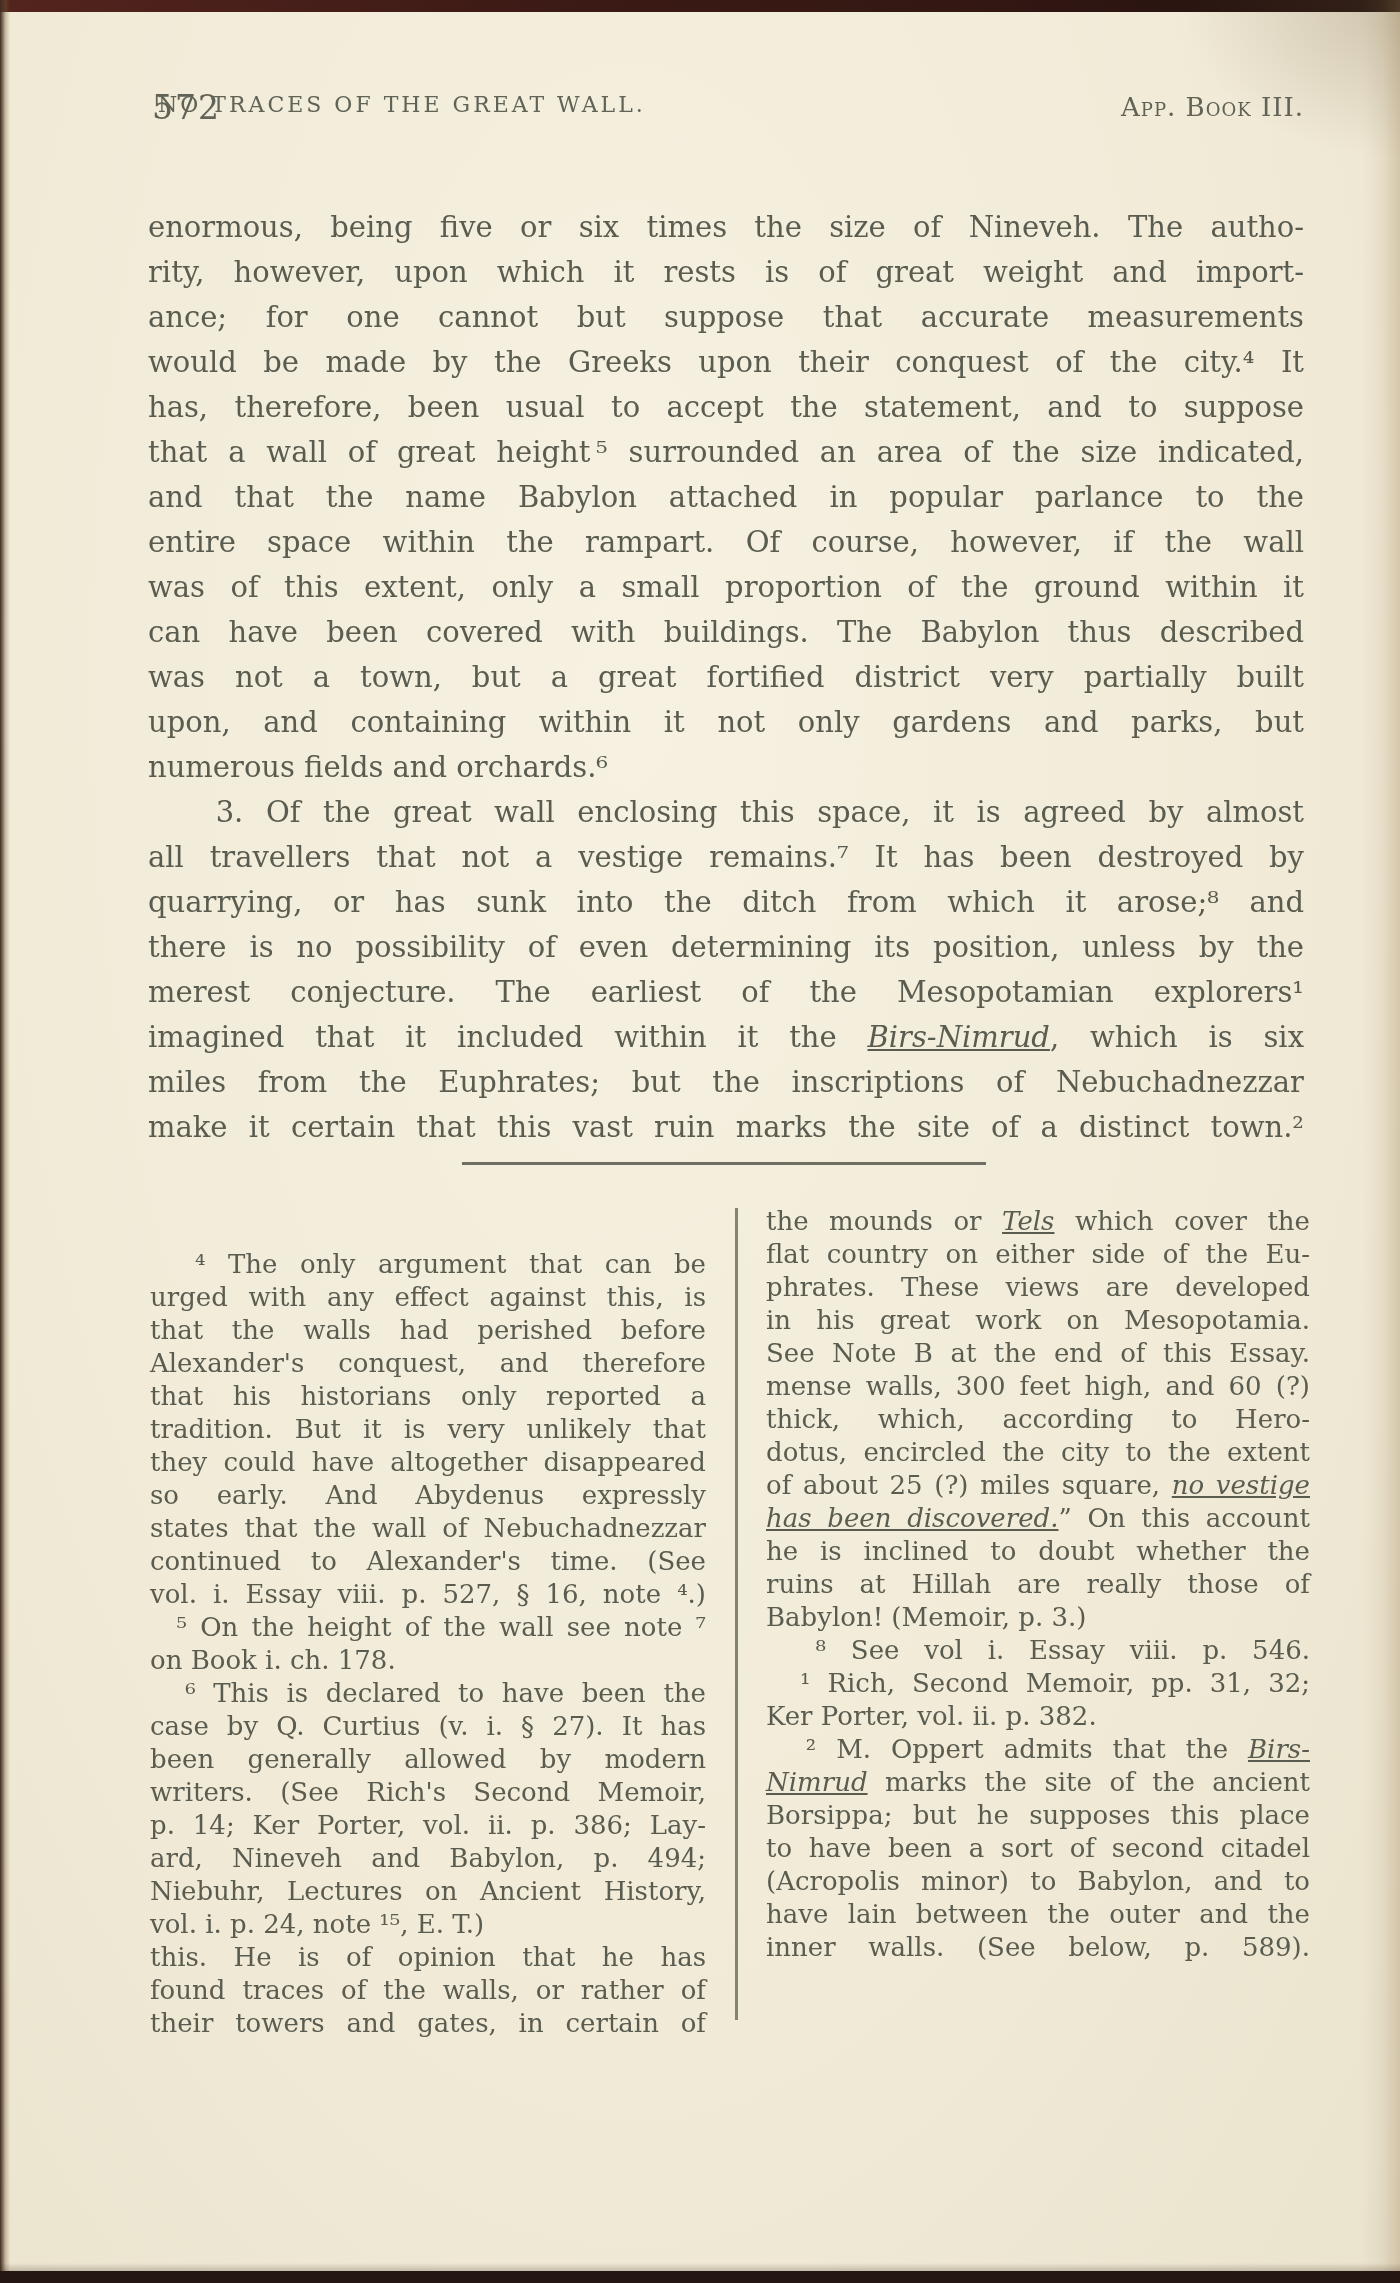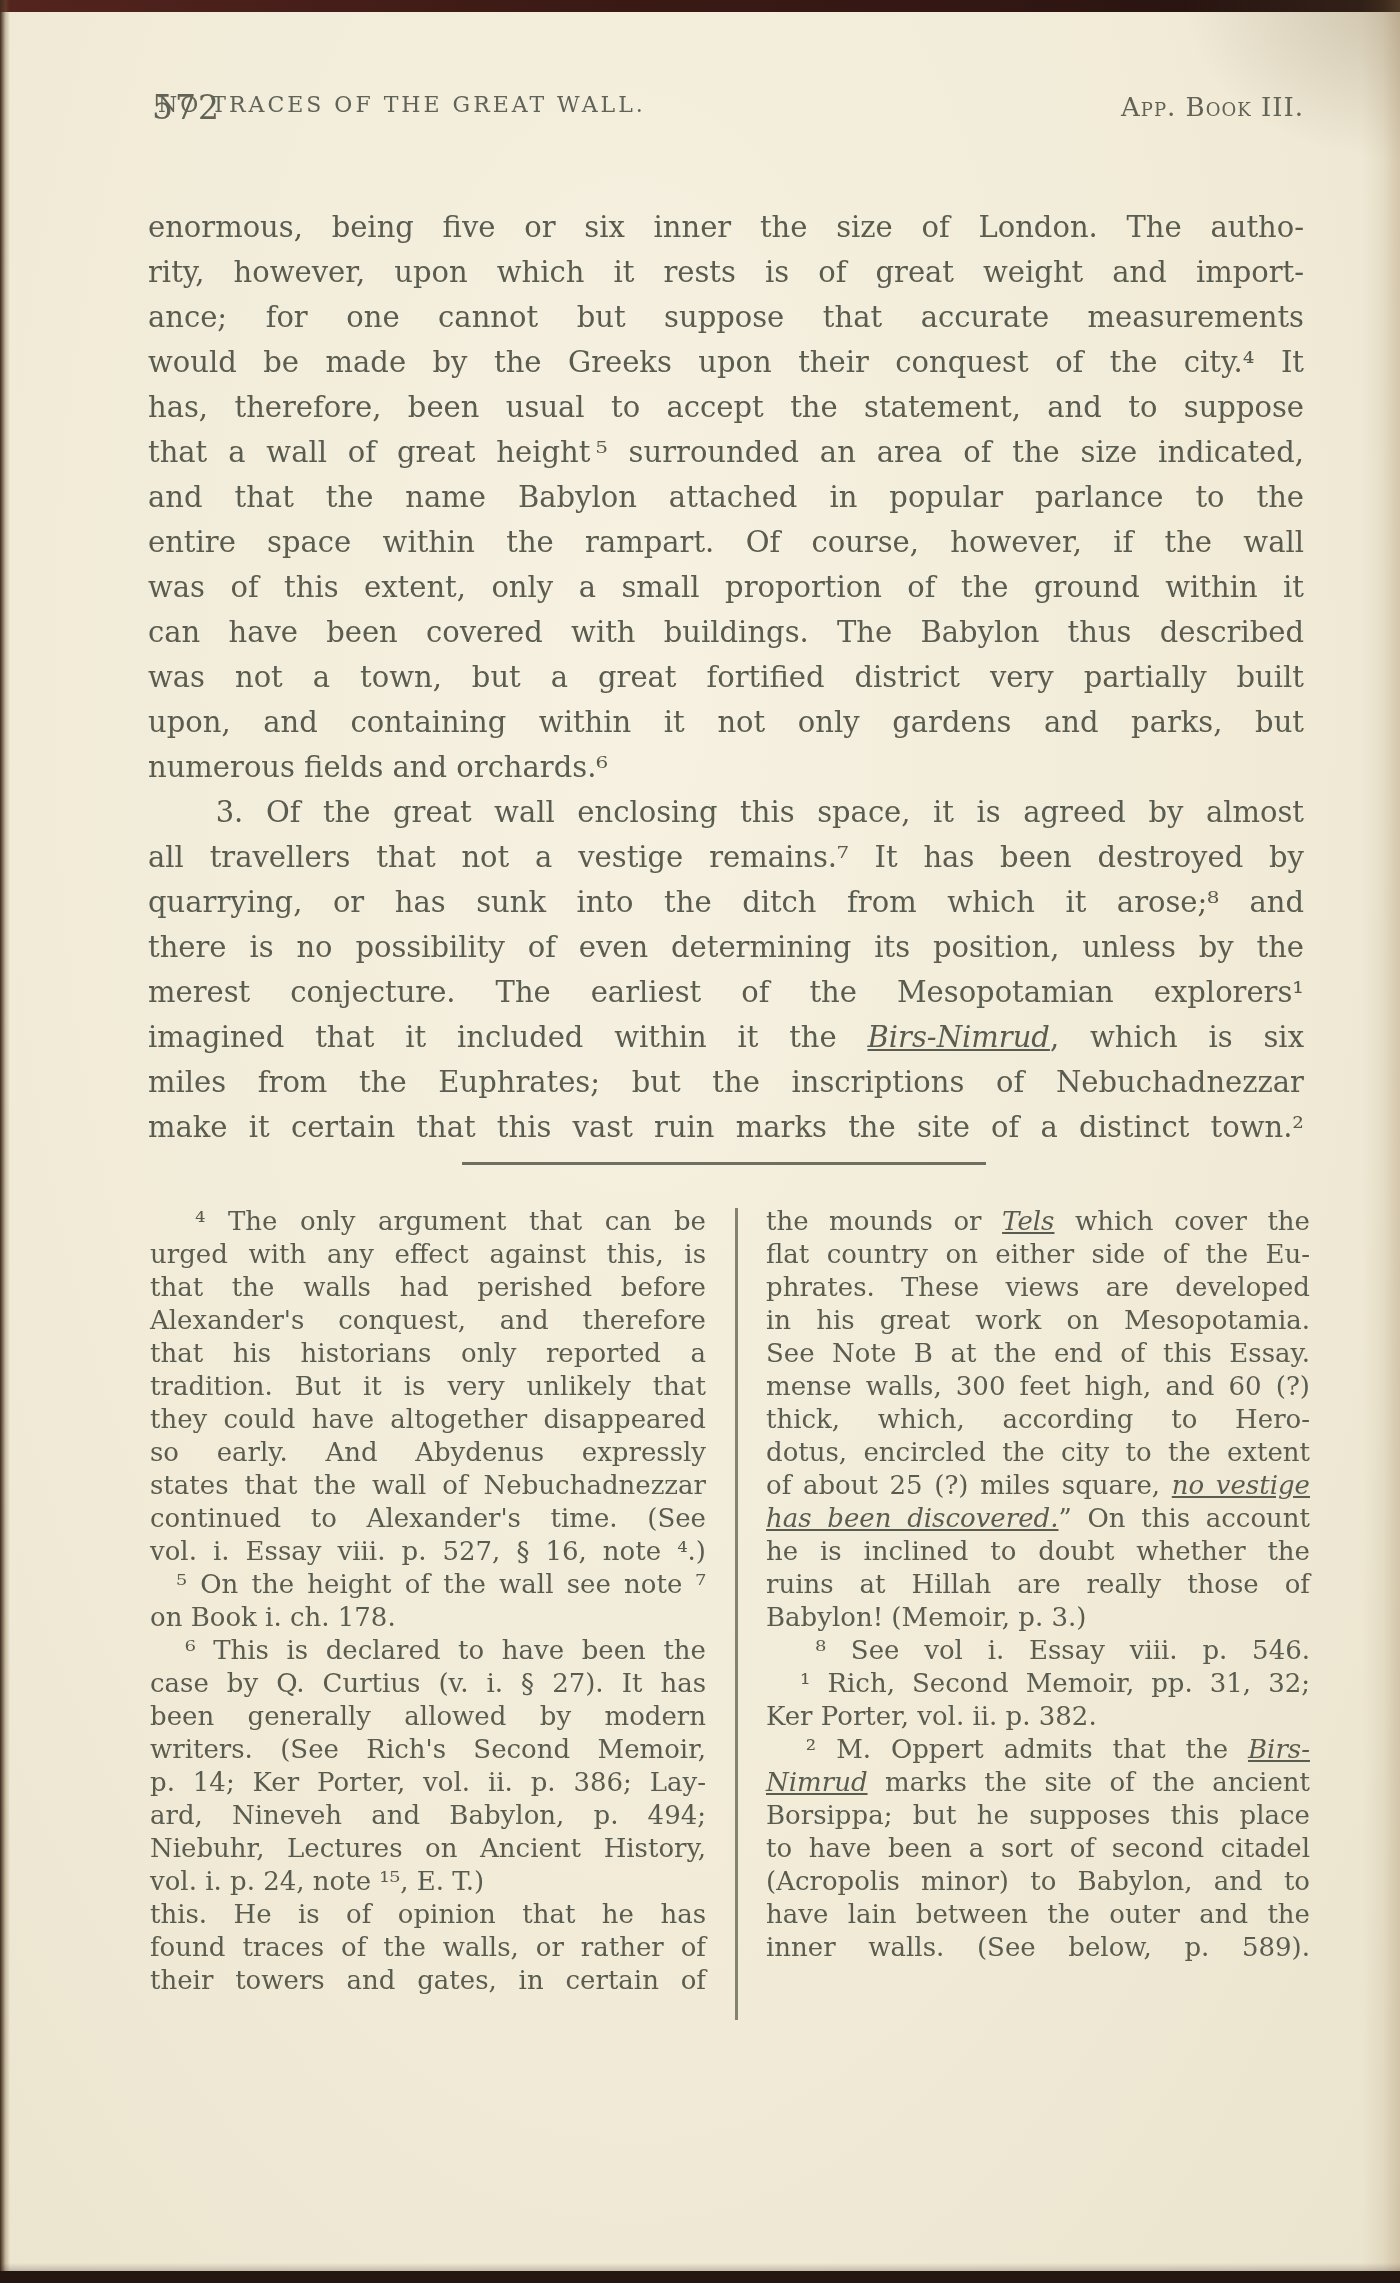--- a/index.html
+++ b/index.html
@@ -41,42 +41,42 @@
   .lt{display:inline;}
   em{font-style:italic;text-decoration:underline;}
 
   .body-text{position:absolute;left:148px;top:205px;width:1156px;
     font-size:29px;line-height:45px;}
 
   .fn-rule{position:absolute;left:462px;top:1162px;width:524px;height:3px;background:#6e6f62;}
   .fn-divider{position:absolute;left:735px;top:1208px;width:3px;height:812px;background:#83846f;}
 
   .fn-col{position:absolute;top:1205px;font-size:26px;line-height:33px;}
-  .fn-left{left:150px;width:556px;}
+  .fn-left{left:150px;width:556px;margin-top:43px;}
   .fn-right{left:766px;width:544px;}
 </style>
 </head>
 <body>
 
 <div class="page">
 
   <div class="edge-top"></div>
   <div class="edge-left"></div>
   <div class="edge-right"></div>
   <div class="corner-shade"></div>
 
   <div class="header">
     <span class="page-number">572</span>
     <span class="running-title">NO TRACES OF THE GREAT WALL.</span>
     <span class="book-ref">App. Book III.</span>
   </div>
 
   <div class="body-text">
 
-      <div class="line fill"><span class="lt">enormous, being five or six inner the size of London. The autho-</span></div>
+      <div class="line fill"><span class="lt">enormous, being five or six times the size of Nineveh. The autho-</span></div>
 
       <div class="line fill"><span class="lt">rity, however, upon which it rests is of great weight and import-</span></div>
 
       <div class="line fill"><span class="lt">ance; for one cannot but suppose that accurate measurements</span></div>
 
       <div class="line fill"><span class="lt">would be made by the Greeks upon their conquest of the city.⁴ It</span></div>
 
       <div class="line fill"><span class="lt">has, therefore, been usual to accept the statement, and to suppose</span></div>
 
       <div class="line fill"><span class="lt">that a wall of great height ⁵ surrounded an area of the size indicated,</span></div>

